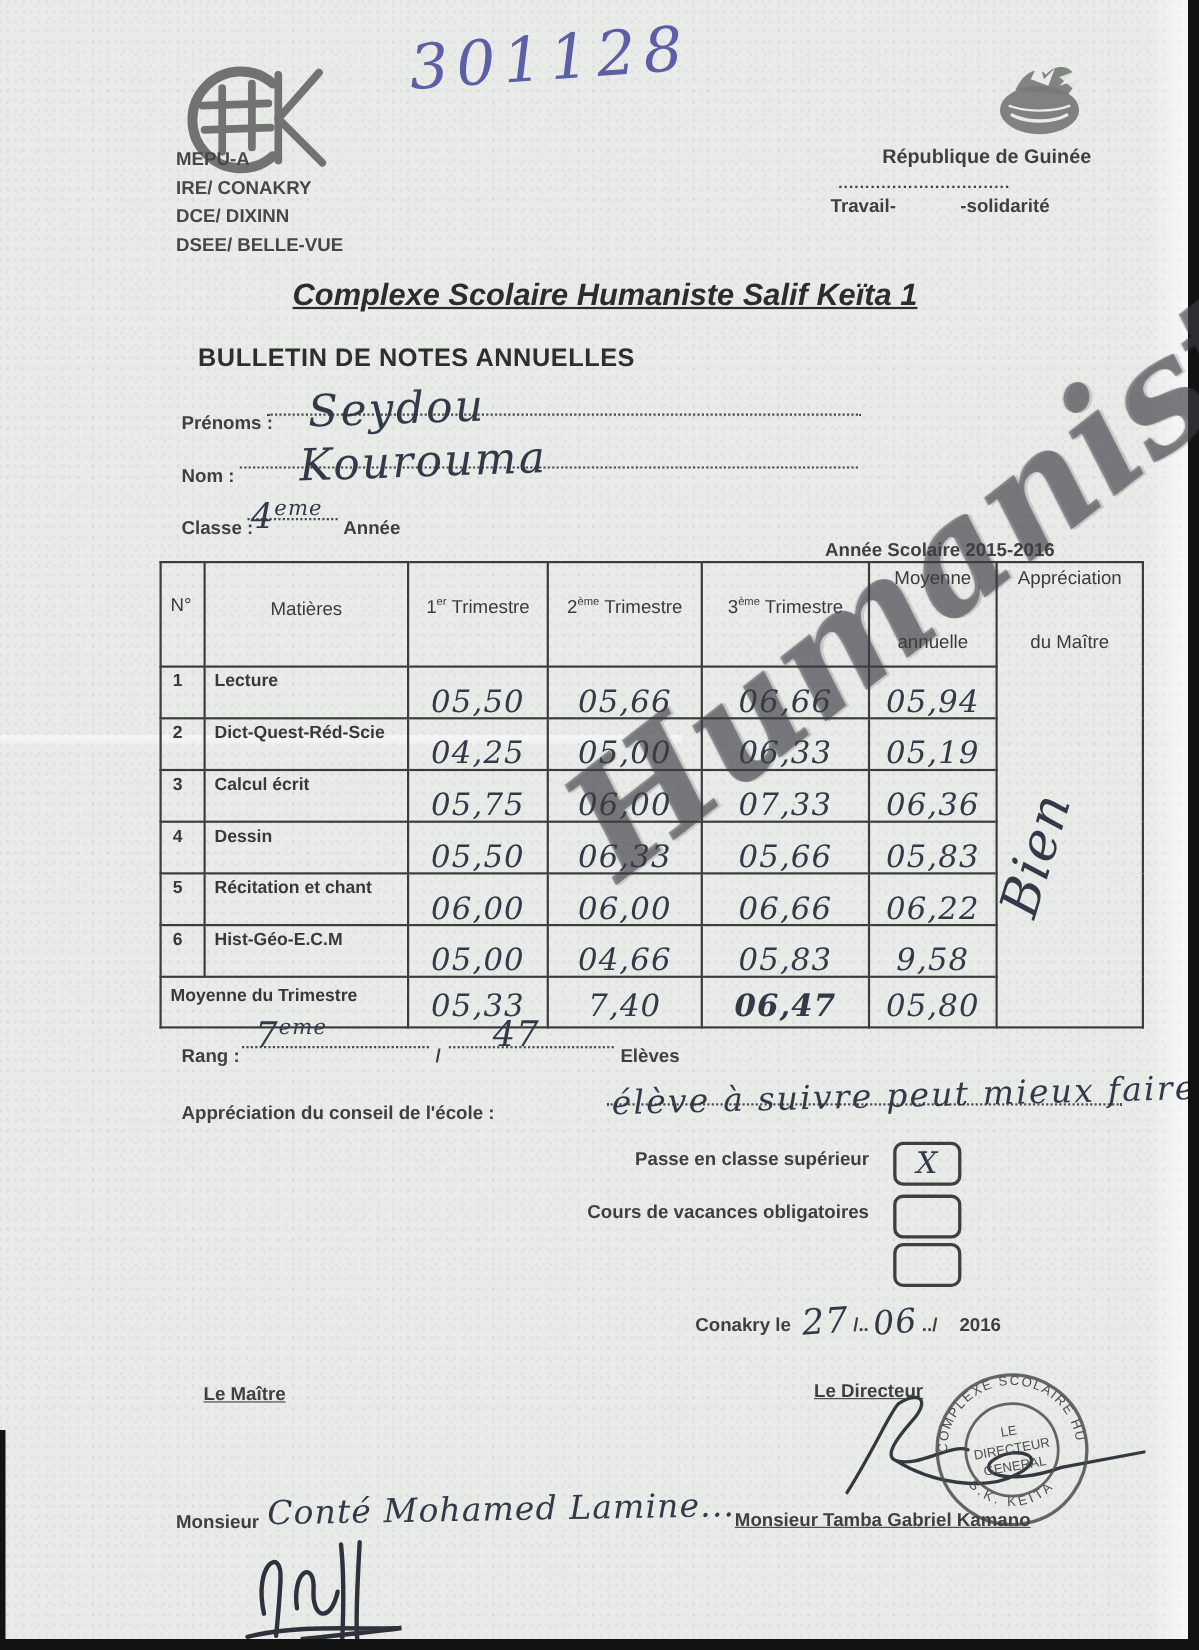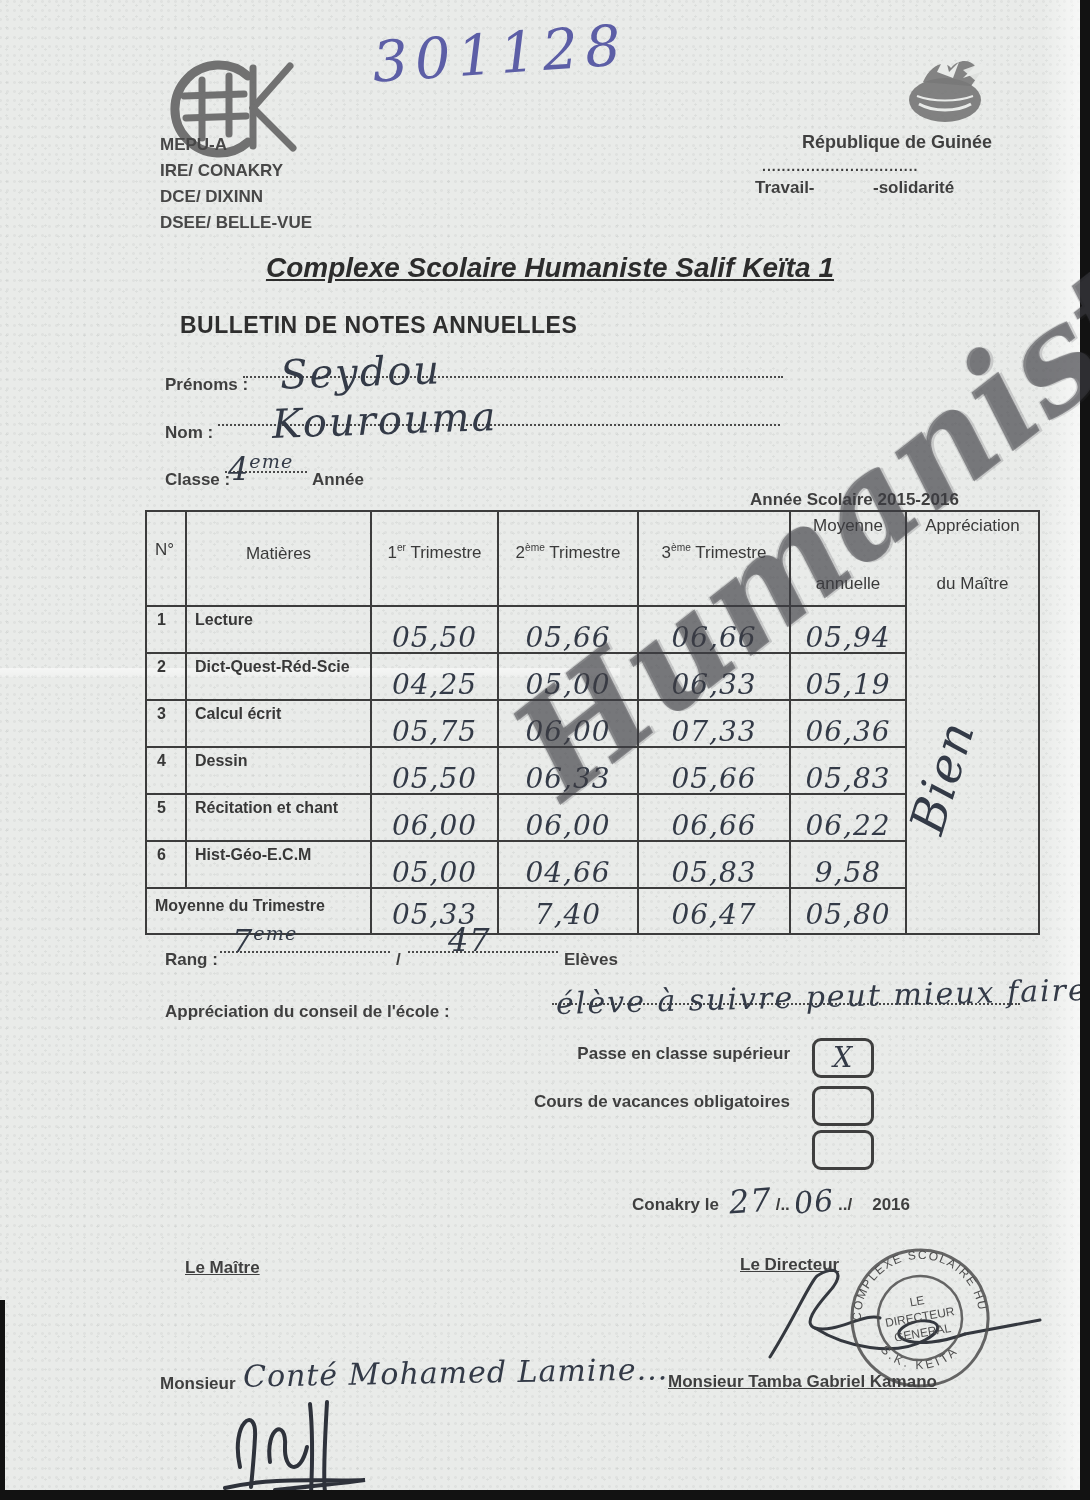--- a/index.html
+++ b/index.html
@@ -293,21 +293,21 @@
       <td colspan="2">
             <div class="matiere" style="padding-top:8px;">Moyenne du Trimestre</div>
           </td>
       <td>
             <div class="grade hw" style="margin-top:12px;">05,33</div>
           </td>
       <td>
             <div class="grade hw" style="margin-top:12px;">7,40</div>
           </td>
       <td>
-            <div class="grade hw" style="margin-top:12px;">06,47</div>
+            <div class="grade hw" style="margin-top:12px;font-weight:bold;">06,47</div>
           </td>
       <td>
             <div class="grade hw" style="margin-top:12px;">05,80</div>
           </td>
     </tr>
   </tbody>
     </table>
 
   <div class="bien hw">Bien</div>
 

